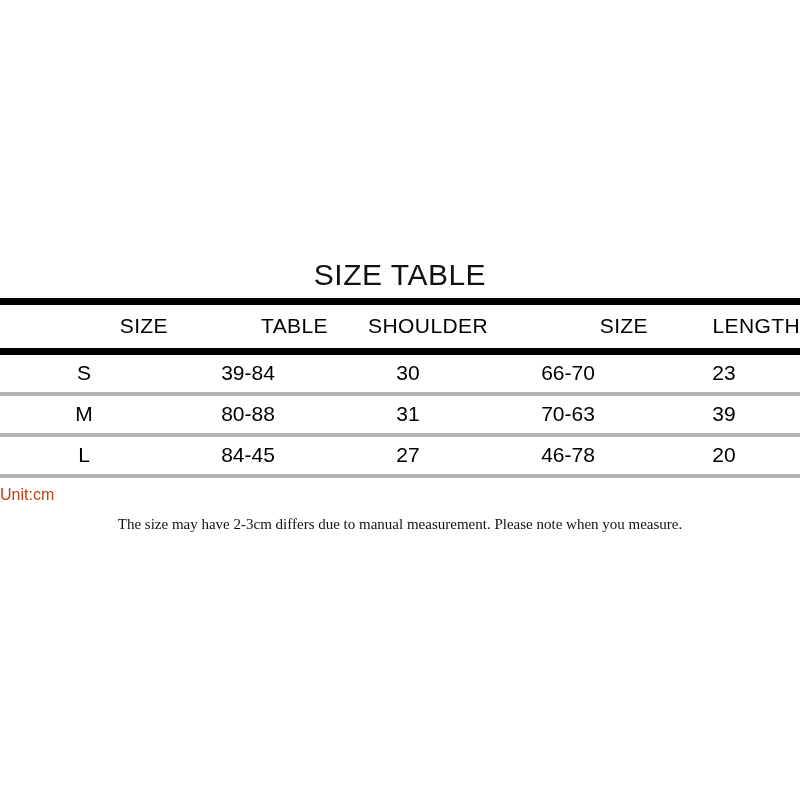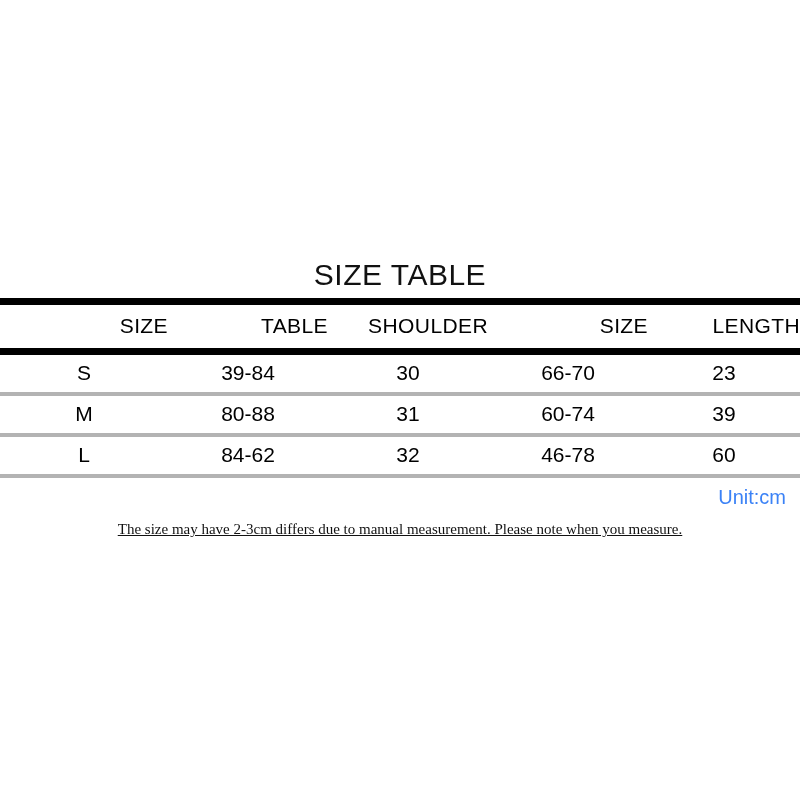--- a/index.html
+++ b/index.html
@@ -67,32 +67,31 @@
     letter-spacing: 0.4px;
   }
   table.size-table td {
     font-size: 21px;
     font-weight: 400;
     text-align: center;
     padding: 6px 0 7px 0;
     color: #000000;
   }
   .unit {
-    text-align: right;
-    font-size: 20px;
+    text-align: left;
+    font-size: 16px;
     padding: 8px 14px 0 0;
-    color: #3b82f6;
+    color: #c2410c;
   }
   .note {
     text-align: center;
     font-size: 15px;
     padding-top: 12px;
     color: #111111;
     font-family: "Liberation Serif", serif;
-    text-decoration: underline;
   }
 </style>
 </head>
 <body>
 
 <div class="sheet">
   <div class="table-block">
 
     <div class="title">SIZE TABLE</div>
 
@@ -146,43 +145,43 @@
           <col class="c1">
           <col class="c2">
           <col class="c3">
           <col class="c4">
       </colgroup>
       <tbody>
         <tr>
           <td>M</td>
           <td>80-88</td>
           <td>31</td>
-          <td>60-74</td>
+          <td>70-63</td>
           <td>39</td>
         </tr>
       </tbody>
     </table>
 
     <div class="rule-thin"></div>
 
     <table class="size-table">
       <colgroup>
         <col class="c0">
           <col class="c1">
           <col class="c2">
           <col class="c3">
           <col class="c4">
       </colgroup>
       <tbody>
         <tr>
           <td>L</td>
-          <td>84-62</td>
-          <td>32</td>
+          <td>84-45</td>
+          <td>27</td>
           <td>46-78</td>
-          <td>60</td>
+          <td>20</td>
         </tr>
       </tbody>
     </table>
 
     <div class="rule-thin"></div>
 
     <div class="unit">Unit:cm</div>
 
     <div class="note">The size may have 2-3cm differs due to manual measurement. Please note when you measure.</div>
 

